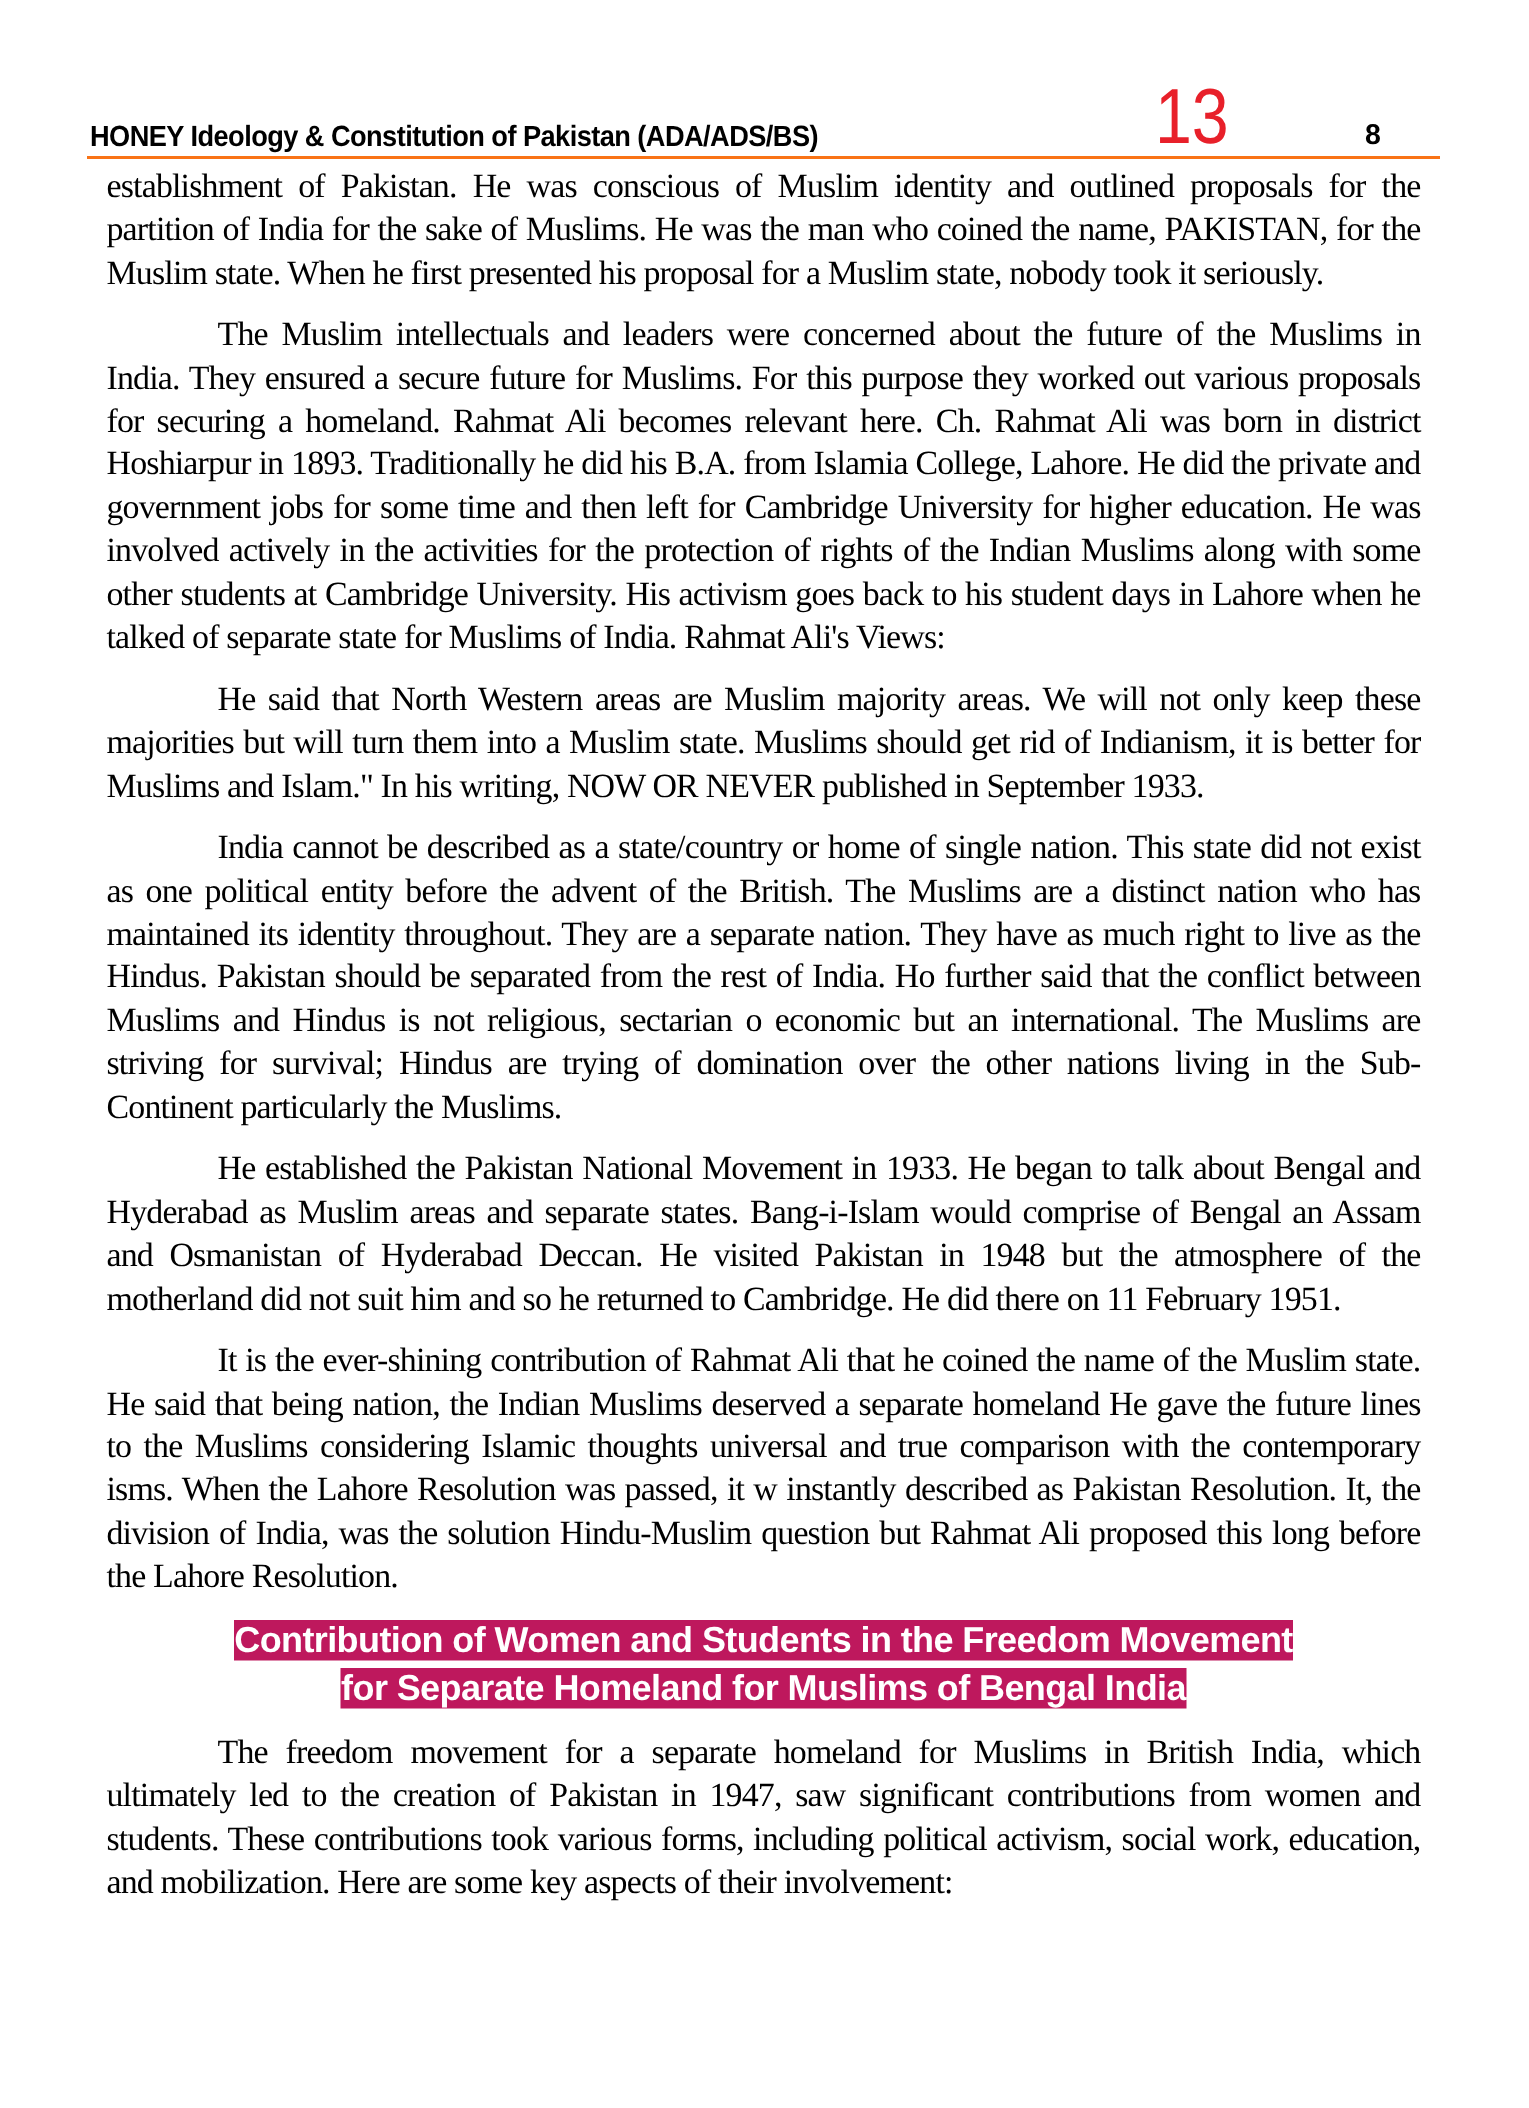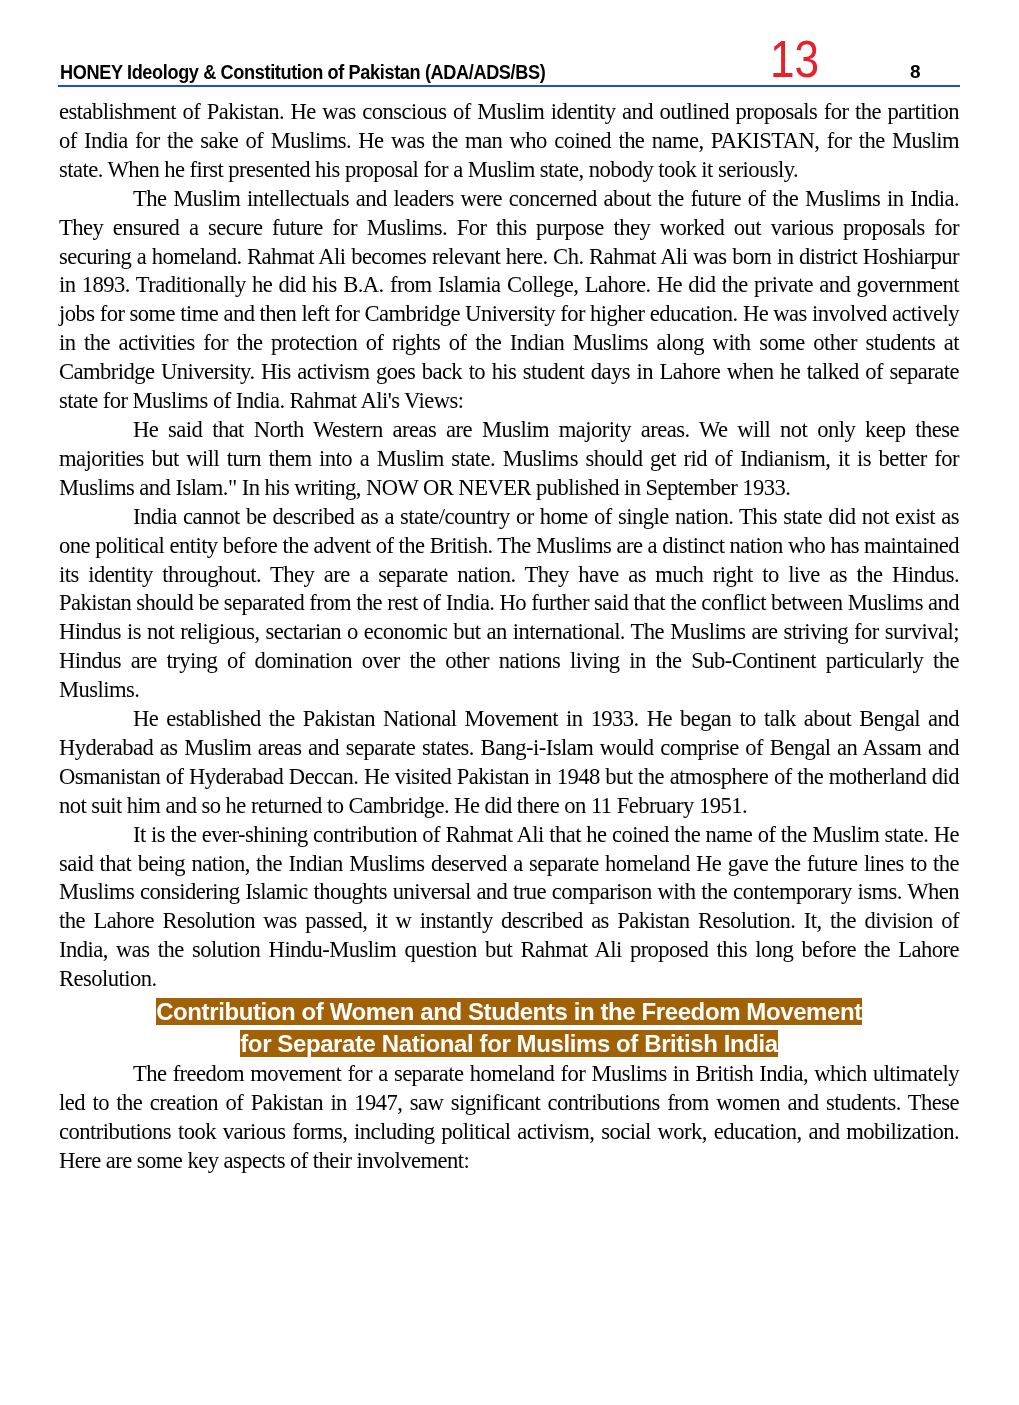--- a/index.html
+++ b/index.html
@@ -1,22 +1,22 @@
 <!DOCTYPE html>
 <html><head>
   <meta charset="utf-8">
   <style>
     html, body { margin: 0; padding: 0; background: #ffffff; }
     body {
       width: 1019px; height: 1405px; position: relative; overflow: hidden;
       font-family: "Liberation Serif", serif; color: #000;
     }
     .header {
-      position: absolute; left: 58px; top: 33px; width: 902px; height: 52px;
-      border-bottom: 2px solid #1d4ed8;
+      position: absolute; left: 58px; top: 52px; width: 902px; height: 52px;
+      border-bottom: 2px solid #f97316;
       text-align: right;
     }
     .header-title {
       position: absolute; left: 2px; bottom: 1px;
       font-family: "Liberation Sans", sans-serif; font-weight: bold;
       font-size: 19.5px; letter-spacing: -0.4px; transform: scaleX(0.93); transform-origin: left bottom;
       white-space: nowrap;
     }
     .header-big-num {
       position: absolute; left: 712px; bottom: 0px;
@@ -24,31 +24,31 @@
       color: #e8202a; transform: scaleX(0.85); transform-origin: left bottom;
     }
     .header-page {
       position: absolute; left: 852px; bottom: 2px;
       font-family: "Liberation Sans", sans-serif; font-weight: bold; font-size: 19px;
     }
     .content {
       position: absolute; left: 59px; top: 98px; width: 900px;
     }
     .para {
-      margin: 0; font-size: 22.6px; line-height: 28.9px; text-align: justify;
+      margin: 12px; font-size: 22.6px; line-height: 28.9px; text-align: justify;
       letter-spacing: -0.55px; word-spacing: 0px;
     }
     .para.indent { text-indent: 74px; }
     .heading {
       text-align: center; margin: 2px 0 0 0;
       font-family: "Liberation Sans", sans-serif; font-weight: bold;
       font-size: 24px; line-height: 32px; letter-spacing: -0.4px;
     }
     .heading span {
-      background: #a16207; color: #fff; padding: 0 0;
+      background: #be185d; color: #fff; padding: 0 0;
       box-decoration-break: clone; -webkit-box-decoration-break: clone;
     }
   </style>
 </head>
 <body>
 
 <div class="header">
   <span class="header-title">HONEY Ideology &amp; Constitution of Pakistan (ADA/ADS/BS)</span>
   <span class="header-big-num">13</span>
   <span class="header-page">8</span>
@@ -56,16 +56,16 @@
 
 <div class="content">
   <p class="para">establishment of Pakistan. He was conscious of Muslim identity and outlined proposals for the partition of India for the sake of Muslims. He was the man who coined the name, PAKISTAN, for the Muslim state. When he first presented his proposal for a Muslim state, nobody took it seriously.</p>
   <p class="para indent">The Muslim intellectuals and leaders were concerned about the future of the Muslims in India. They ensured a secure future for Muslims. For this purpose they worked out various proposals for securing a homeland. Rahmat Ali becomes relevant here. Ch. Rahmat Ali was born in district Hoshiarpur in 1893. Traditionally he did his B.A. from Islamia College, Lahore. He did the private and government jobs for some time and then left for Cambridge University for higher education. He was involved actively in the activities for the protection of rights of the Indian Muslims along with some other students at Cambridge University. His activism goes back to his student days in Lahore when he talked of separate state for Muslims of India. Rahmat Ali's Views:</p>
   <p class="para indent">He said that North Western areas are Muslim majority areas. We will not only keep these majorities but will turn them into a Muslim state. Muslims should get rid of Indianism, it is better for Muslims and Islam." In his writing, NOW OR NEVER published in September 1933.</p>
   <p class="para indent">India cannot be described as a state/country or home of single nation. This state did not exist as one political entity before the advent of the British. The Muslims are a distinct nation who has maintained its identity throughout. They are a separate nation. They have as much right to live as the Hindus. Pakistan should be separated from the rest of India. Ho further said that the conflict between Muslims and Hindus is not religious, sectarian o economic but an international. The Muslims are striving for survival; Hindus are trying of domination over the other nations living in the Sub-Continent particularly the Muslims.</p>
   <p class="para indent">He established the Pakistan National Movement in 1933. He began to talk about Bengal and Hyderabad as Muslim areas and separate states. Bang-i-Islam would comprise of Bengal an Assam and Osmanistan of Hyderabad Deccan. He visited Pakistan in 1948 but the atmosphere of the motherland did not suit him and so he returned to Cambridge. He did there on 11 February 1951.</p>
   <p class="para indent">It is the ever-shining contribution of Rahmat Ali that he coined the name of the Muslim state. He said that being nation, the Indian Muslims deserved a separate homeland He gave the future lines to the Muslims considering Islamic thoughts universal and true comparison with the contemporary isms. When the Lahore Resolution was passed, it w instantly described as Pakistan Resolution. It, the division of India, was the solution Hindu-Muslim question but Rahmat Ali proposed this long before the Lahore Resolution.</p>
   <div class="heading">
     <span>Contribution of Women and Students in the Freedom Movement</span><br>
-    <span>for Separate National for Muslims of British India</span>
+    <span>for Separate Homeland for Muslims of Bengal India</span>
   </div>
   <p class="para indent">The freedom movement for a separate homeland for Muslims in British India, which ultimately led to the creation of Pakistan in 1947, saw significant contributions from women and students. These contributions took various forms, including political activism, social work, education, and mobilization. Here are some key aspects of their involvement:</p>
 </div>
 
 </body></html>

